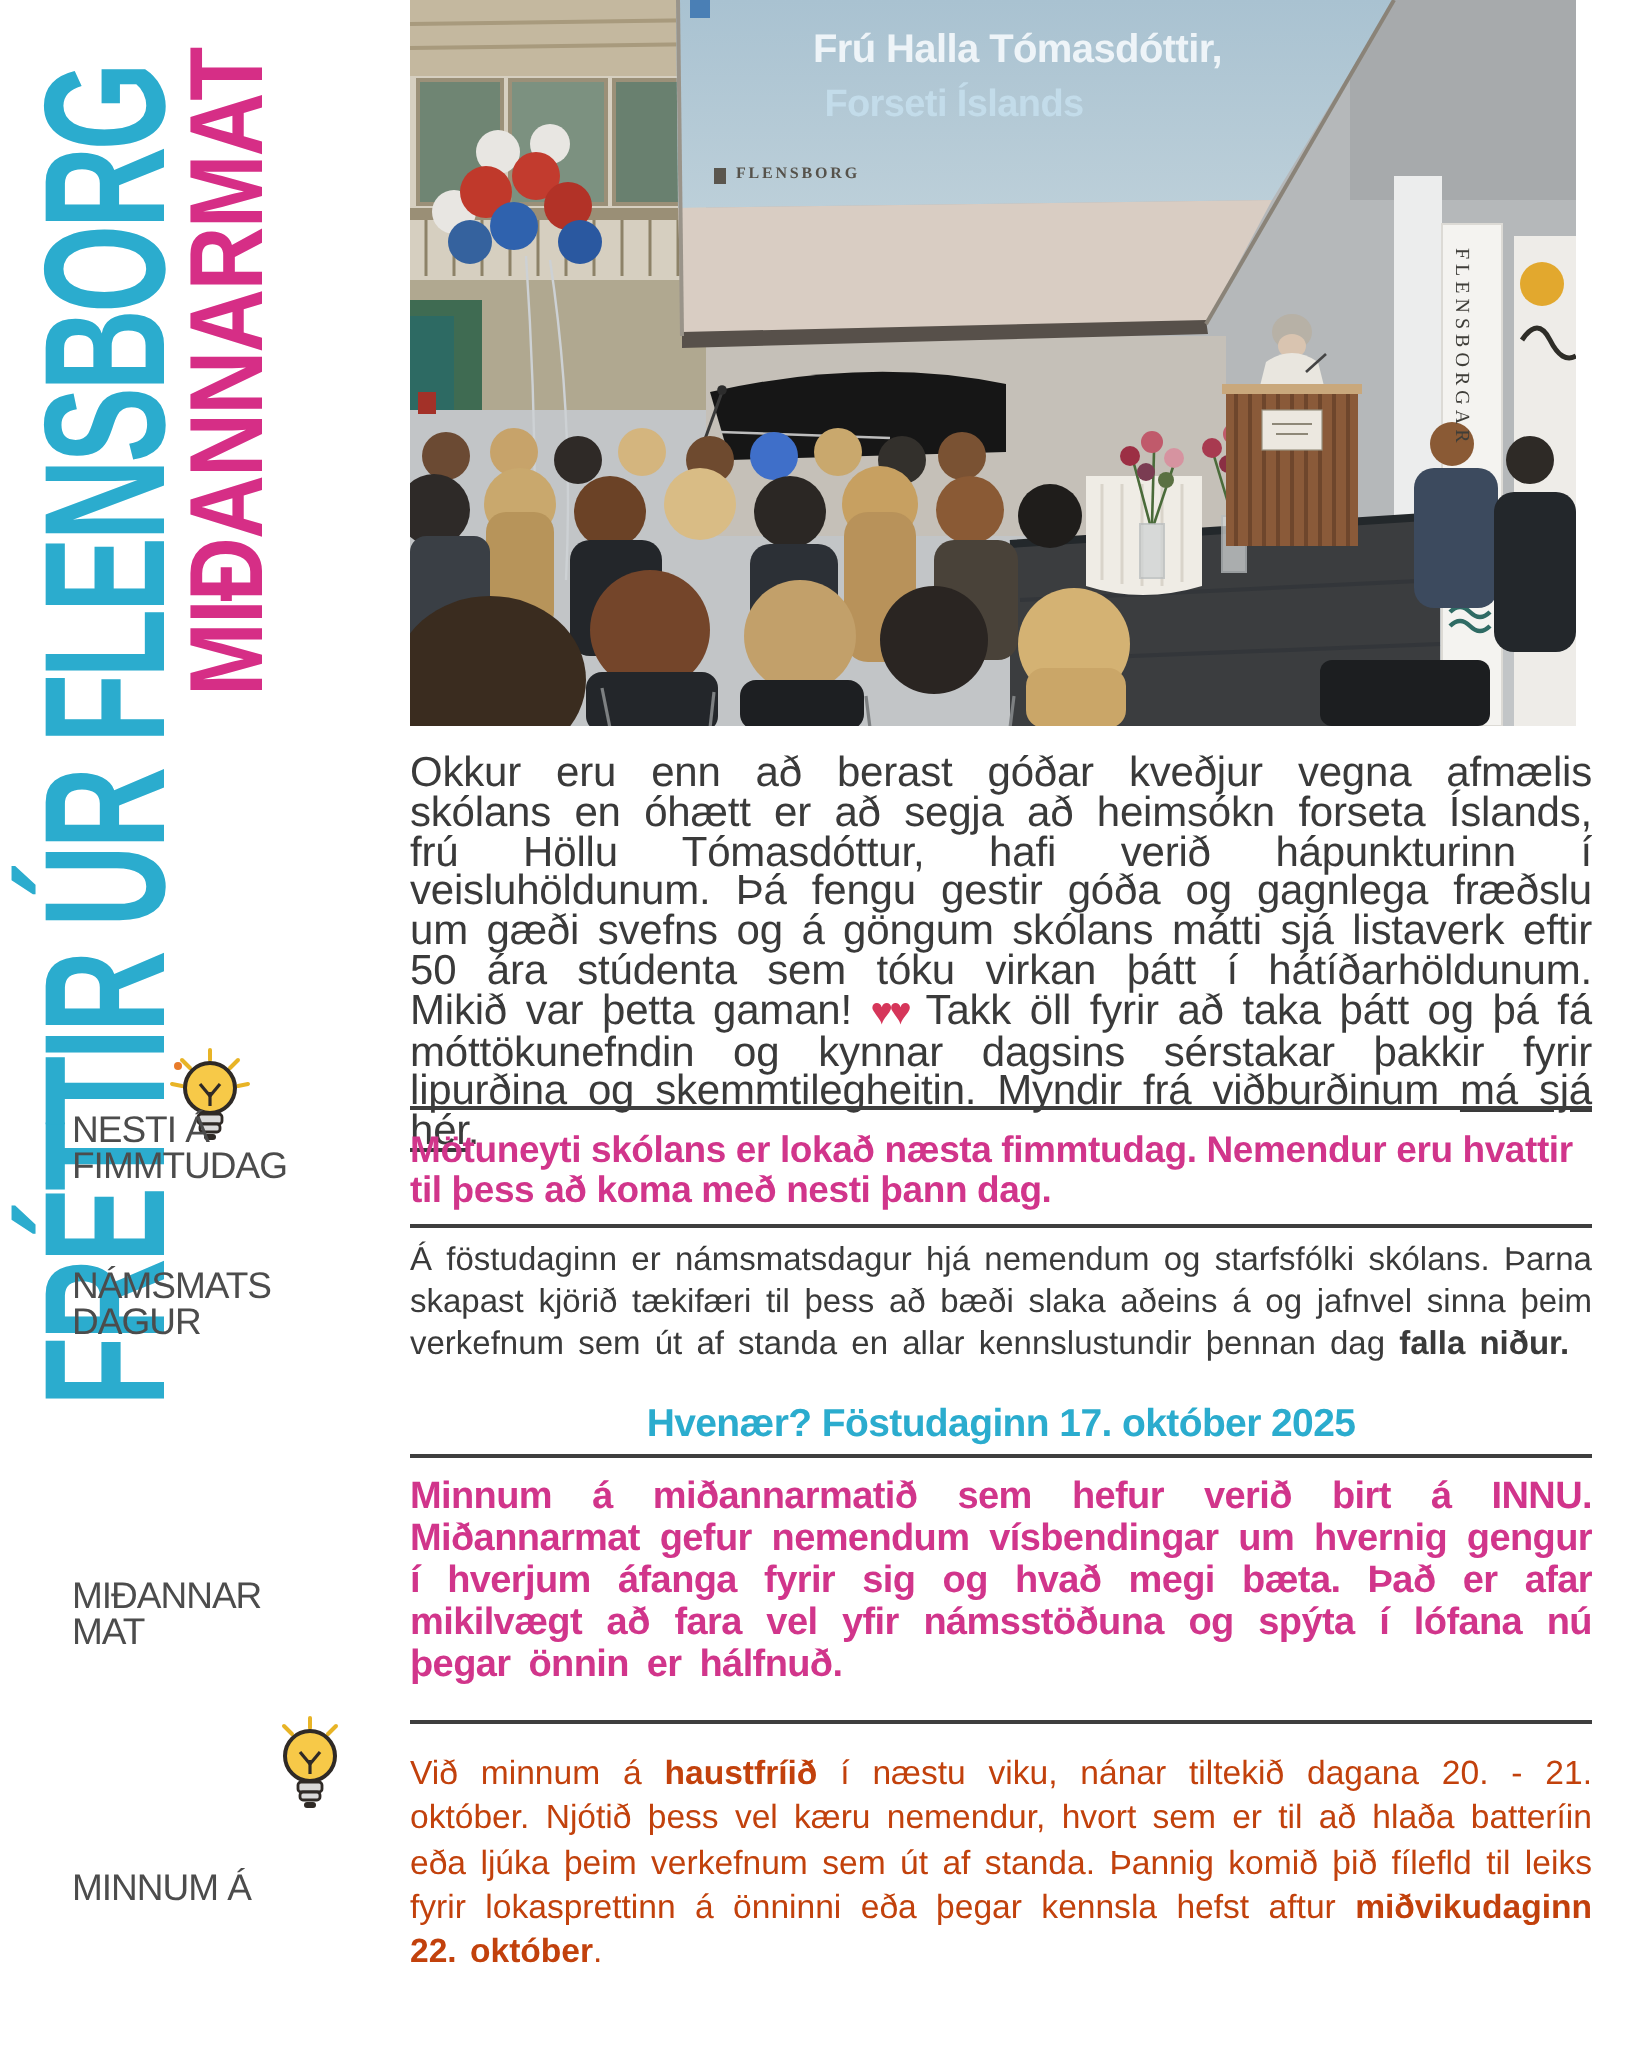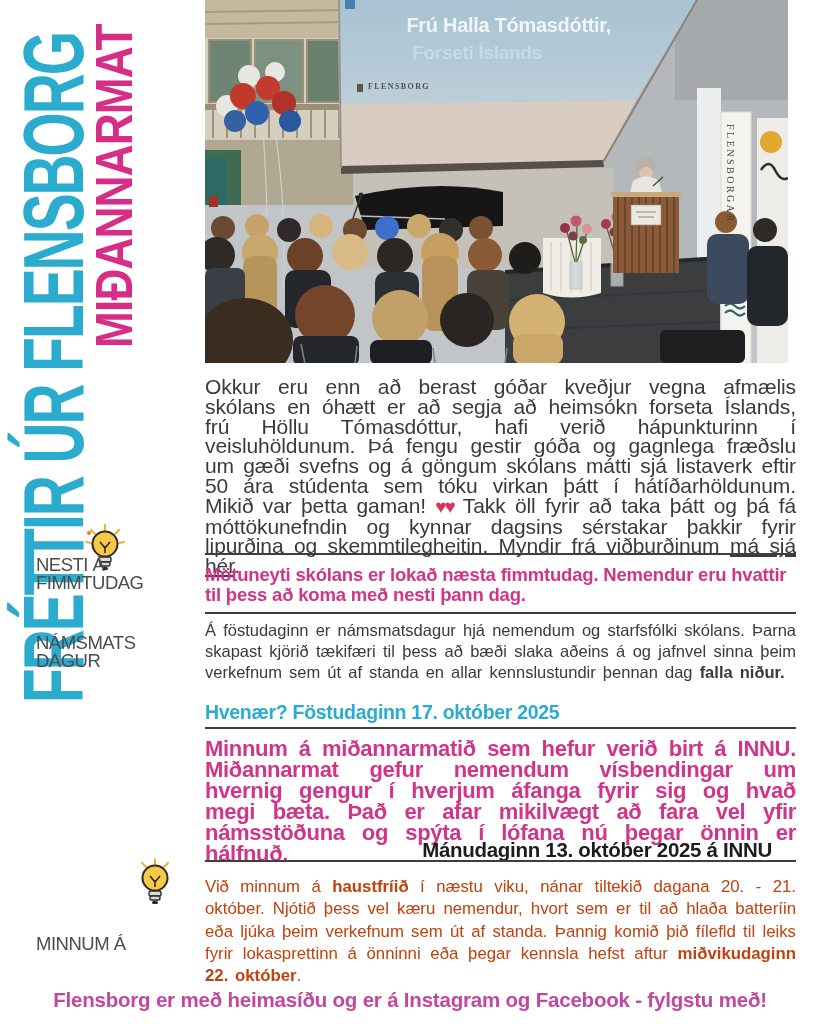--- a/index.html
+++ b/index.html
@@ -33,23 +33,23 @@
   .sec-label{position:absolute;left:36px;width:158px;text-align:left;color:#4c4c4c;
         font-size:18.5px;line-height:17.5px;letter-spacing:-0.5px}
   .lbl-nesti{top:556px}.lbl-namsmat{top:634px}.lbl-midannar{top:789px}.lbl-minnum{top:935px}
   .bulb{position:absolute}
   .bulb1{left:84px;top:524px;width:42px;height:48px}
   .bulb2{left:134px;top:858px;width:42px;height:48px}
   .nesti-text{position:absolute;left:205px;top:565px;width:591px;font-weight:700;font-size:18.5px;
         line-height:20px;color:var(--pink);letter-spacing:-0.2px}
   .namsmat-text{position:absolute;left:205px;top:620px;width:591px;font-size:16.5px;line-height:20.9px;
         text-align:justify;word-spacing:2.5px;color:#3a3a3a}
-  .when-cyan{position:absolute;left:205px;top:701px;width:591px;text-align:left;font-weight:700;
+  .when-cyan{position:absolute;left:205px;top:701px;width:591px;text-align:center;font-weight:700;
         font-size:19.5px;letter-spacing:-0.3px;color:var(--cyan)}
-  .midannar-text{position:absolute;left:205px;top:738px;width:591px;font-weight:700;font-size:22px;
+  .midannar-text{position:absolute;left:205px;top:738px;width:591px;font-weight:700;font-size:19px;
         line-height:21px;text-align:justify;word-spacing:4px;letter-spacing:-0.3px;color:var(--pink)}
   .when-dark{position:absolute;left:205px;top:838px;width:591px;text-align:right;padding-right:24px;
         font-weight:700;font-size:20.5px;letter-spacing:-0.3px;color:#1c1c1c}
   .minnum-text{position:absolute;left:205px;top:876px;width:591px;font-size:16.8px;line-height:22.3px;
         text-align:justify;word-spacing:2px;color:#c2410c}
   .footer{position:absolute;left:0;top:988px;width:820px;text-align:center;font-weight:700;
         font-size:20.5px;letter-spacing:-0.2px;color:var(--footer-pink)}
 </style>
 </head>
 <body>
@@ -301,22 +301,25 @@
 
   <div class="sec-label lbl-namsmat">
     <div>NÁMSMATS</div>
     <div>DAGUR</div>
   </div>
   <p class="namsmat-text"><span>Á föstudaginn er námsmatsdagur hjá nemendum og starfsfólki skólans. Þarna skapast kjörið tækifæri til þess að bæði slaka aðeins á og jafnvel sinna þeim verkefnum sem út af standa en allar kennslustundir þennan dag </span><span style="font-weight: 700; margin-top: 48px;">falla niður.</span></p>
   <div class="when-cyan">Hvenær? Föstudaginn 17. október 2025</div>
 
   <div class="rule rule3"></div>
 
+  <div class="sec-label lbl-midannar">
+    <div>MIÐANNAR</div>
+    <div>MAT</div>
+  </div>
   <p class="midannar-text">Minnum á miðannarmatið sem hefur verið birt á INNU. Miðannarmat gefur nemendum vísbendingar um hvernig gengur í hverjum áfanga fyrir sig og hvað megi bæta. Það er afar mikilvægt að fara vel yfir námsstöðuna og spýta í lófana nú þegar önnin er hálfnuð.</p>
-  <div class="when-dark">Mánudaginn 13. október 2025 á INNU</div>
 
   <div class="rule rule4"></div>
 
   <svg class="bulb bulb2" viewBox="0 0 42 48">
     <g stroke="#e8b426" stroke-width="2" stroke-linecap="round">
       <line x1="21" y1="1" x2="21" y2="6"></line>
         <line x1="8" y1="5" x2="12" y2="9"></line>
       <line x1="34" y1="5" x2="30" y2="9"></line>
     </g>
     <circle cx="21" cy="20" r="12.5" fill="#f7c948" stroke="#2f2a26" stroke-width="2"></circle>
@@ -327,15 +330,14 @@
     </g>
     <rect x="15" y="33" width="12" height="5" rx="1.5" fill="#d9d9d9" stroke="#2f2a26" stroke-width="1.4"></rect>
     <rect x="16" y="38" width="10" height="4" rx="1.5" fill="#d9d9d9" stroke="#2f2a26" stroke-width="1.4"></rect>
     <rect x="18" y="43" width="6" height="3" rx="1.5" fill="#2f2a26"></rect>
   </svg>
   <div class="sec-label lbl-minnum">
     <div>MINNUM Á</div>
   </div>
   <p class="minnum-text"><span>Við minnum á </span><span style="font-weight: 700;">haustfríið</span><span>  í næstu viku, nánar tiltekið dagana 20. - 21. október. Njótið þess vel kæru nemendur, hvort sem er til að hlaða batteríin eða ljúka þeim verkefnum sem út af standa. Þannig komið þið fílefld til leiks fyrir lokasprettinn á önninni eða þegar kennsla hefst aftur </span><span style="font-weight: 700;">miðvikudaginn 22. október</span><span>.</span></p>
 
-  <div class="footer">Flensborg er með heimasíðu og er á Instagram og Facebook - fylgstu með!</div>
 
 </div>
 
 </body></html>

